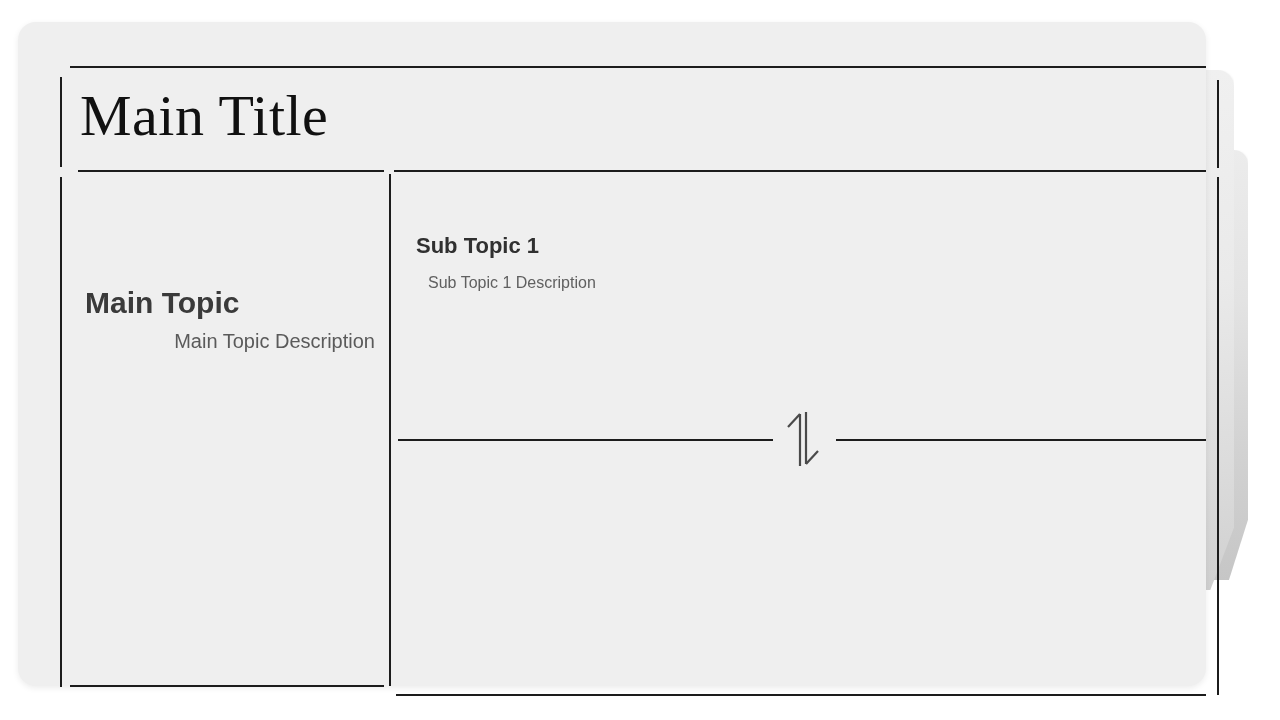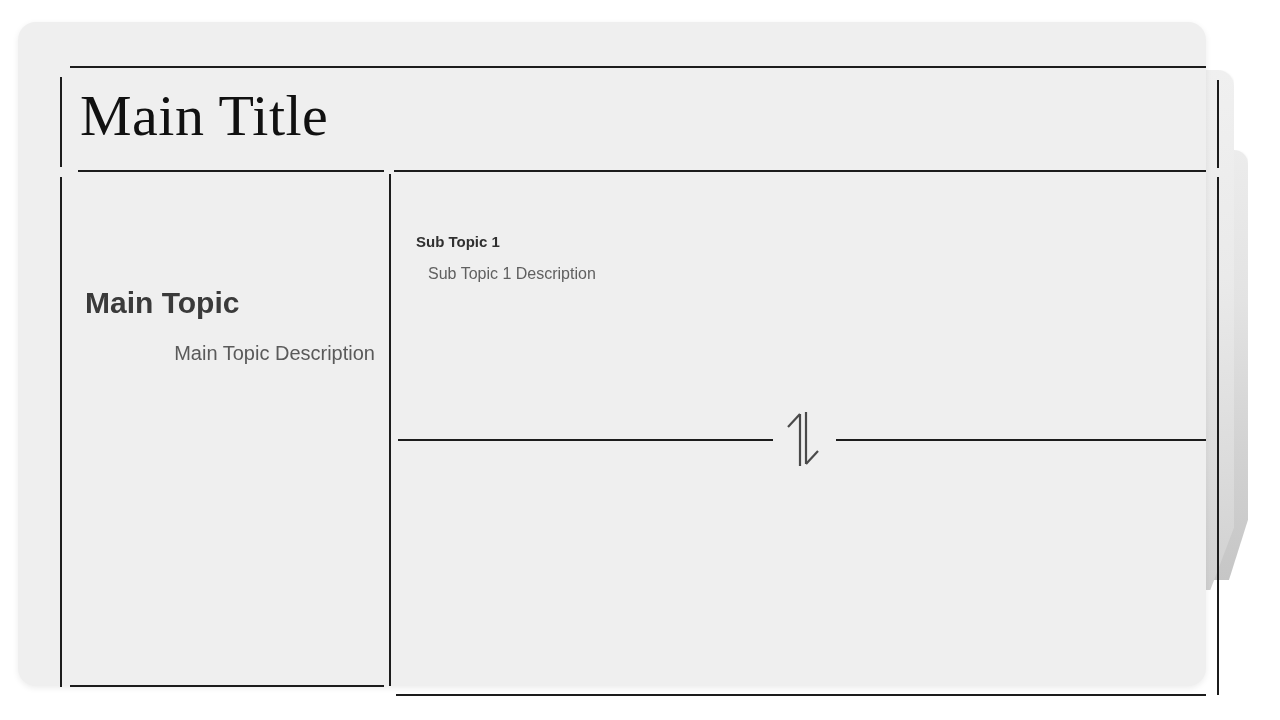--- a/index.html
+++ b/index.html
@@ -108,21 +108,21 @@
     position: absolute;
     left: 67px;
     top: 262px;
     width: 290px;
   }
   .main-topic-title {
     font-size: 30px;
     font-weight: 700;
     color: #3a3a3a;
     line-height: 1.25;
-    margin: 0 0 18px 0;
+    margin: 0 0 6px 0;
     white-space: nowrap;
   }
   .main-topic-desc {
     font-size: 20px;
     font-weight: 400;
     color: #5a5a5a;
     line-height: 1.3;
     margin: 0;
     white-space: nowrap;
     text-align: right;
@@ -131,21 +131,21 @@
   
   .subtopic {
     position: absolute;
     left: 398px;
     width: 760px;
   }
   .subtopic-1 { top: 210px; }
   .subtopic-2 { top: 477px; }
 
   .subtopic-title {
-    font-size: 15px;
+    font-size: 22px;
     font-weight: 700;
     color: #303030;
     line-height: 1.3;
     margin: 0 0 11px 0;
     white-space: nowrap;
   }
   .subtopic-desc {
     font-size: 16px;
     font-weight: 400;
     color: #606060;

